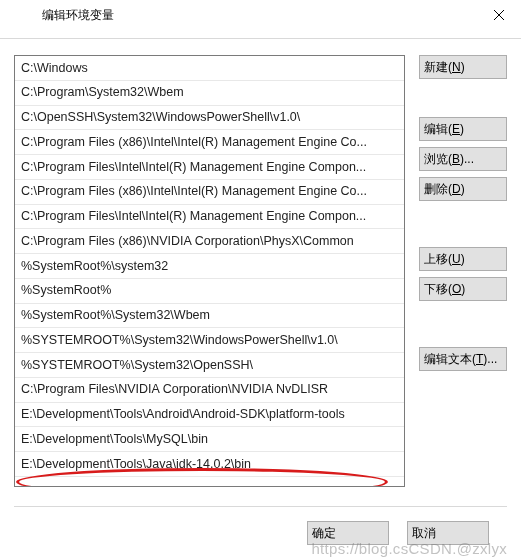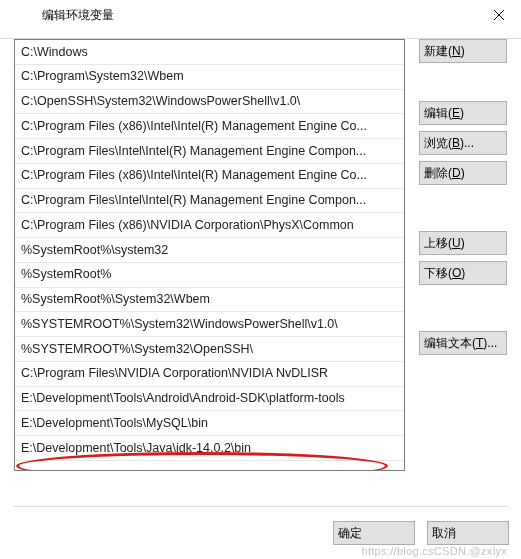--- a/index.html
+++ b/index.html
@@ -24,21 +24,21 @@
 .titlebar .title { font-size: 12px; }
 .titlebar .close {
   width: 28px; height: 20px;
   display: flex; align-items: center; justify-content: center;
   font-size: 14px; cursor: default;
 }
 .content {
   position: absolute;
   top: 38px; left: 0; right: 0; bottom: 0;
   border-top: 1px solid #d9d9d9;
-  padding: 0 14px 14px 14px;
+  padding: 16px 14px 14px 14px;
 }
 .main-row { display: flex; gap: 14px; }
 .listbox {
   flex: 1;
   height: 432px;
   border: 1px solid #7a7a7a;
   background: #fff;
   overflow: hidden;
   position: relative;
 }
@@ -68,36 +68,36 @@
   align-items: center;
   justify-content: flex-start;
   cursor: default;
   padding: 0 4px;
 }
 .btn u { text-decoration: underline; }
 .spacer-sm { height: 26px; }
 .spacer-md { height: 34px; }
 .bottom-buttons {
   position: absolute;
-  right: 12px;
+  right: 32px;
   bottom: 14px;
   display: flex;
-  gap: 12px;
+  gap: 18px;
 }
 .bottom-buttons .btn { width: 82px; }
 .divider {
   position: absolute;
   left: 14px; right: 14px;
   bottom: 52px;
   border-top: 1px solid #d9d9d9;
 }
 .watermark {
   position: absolute;
   right: 14px; bottom: 2px;
-  font-size: 11px;
+  font-size: 15px;
   color: rgba(120,120,120,0.45);
   letter-spacing: 0.3px;
   text-align: center;
 }
 .annot {
   position: absolute;
   pointer-events: none;
   border: 3px solid #d81b1b;
   border-radius: 50% / 50%;
   left: 1px;

